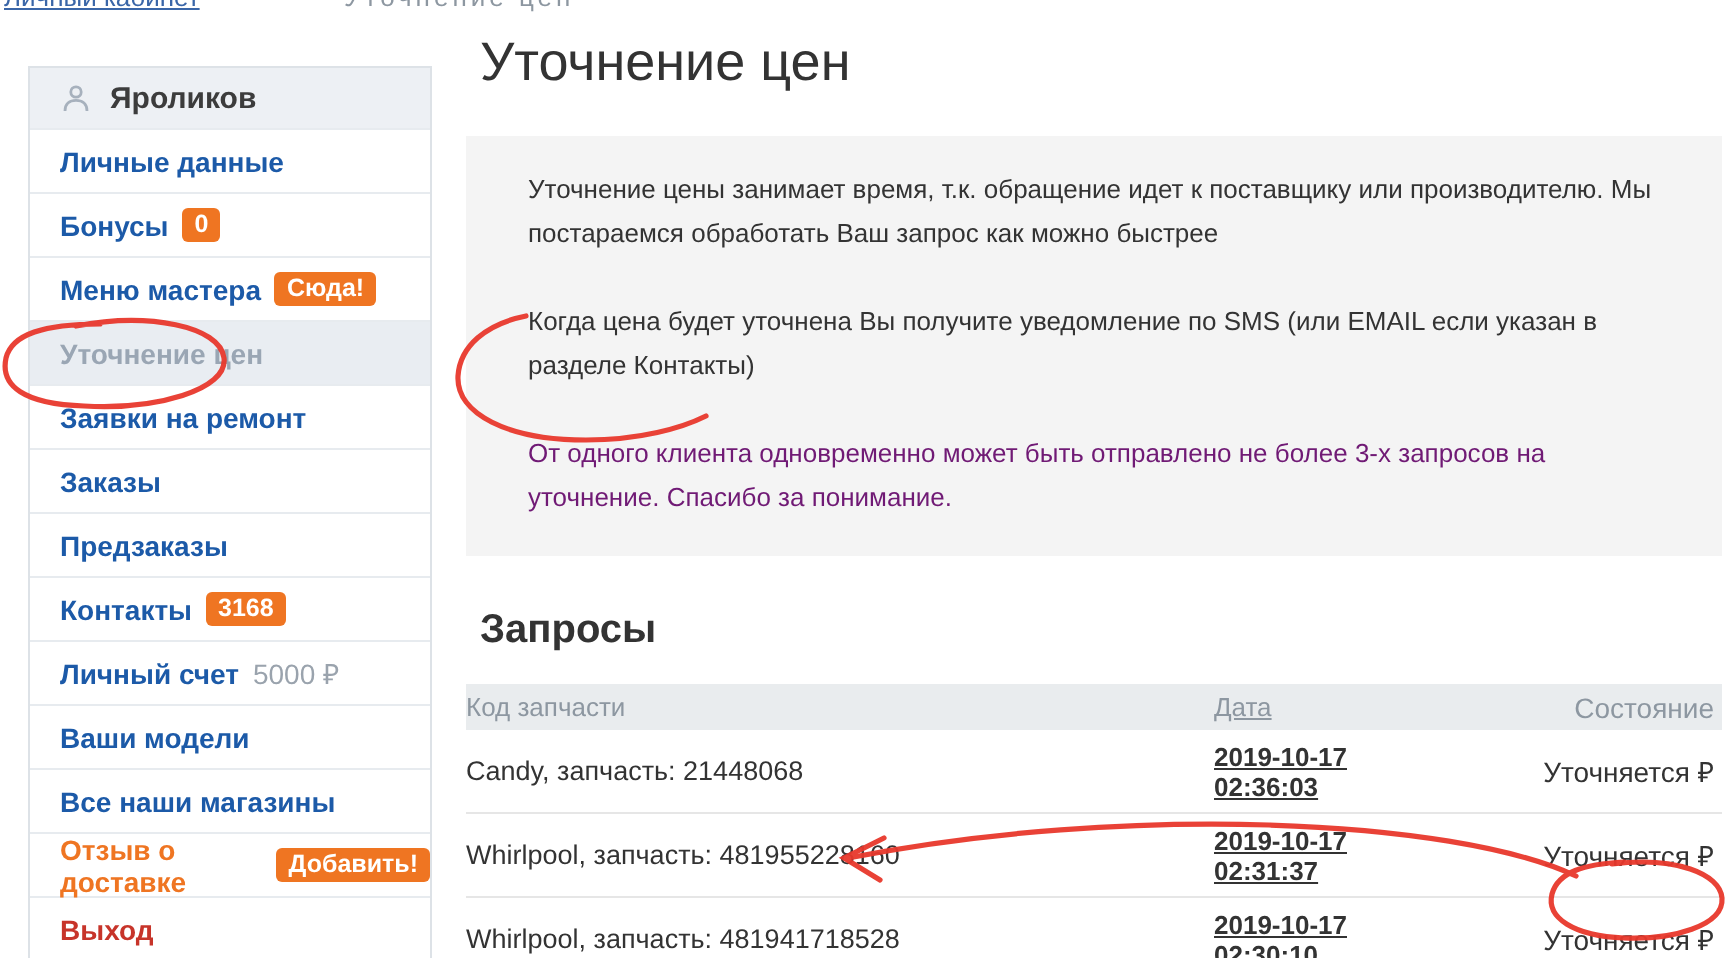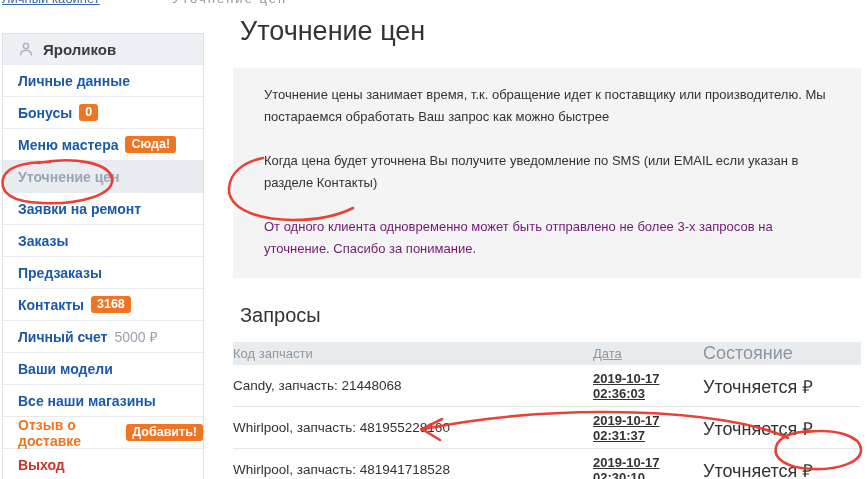--- a/index.html
+++ b/index.html
@@ -5,21 +5,21 @@
   html,body{margin:0;padding:0;}
   body{
     width:867px;height:479px;position:relative;overflow:hidden;
     background:#ffffff;font-family:"Liberation Sans",sans-serif;color:#333;
   }
   
   .breadcrumb{position:absolute;top:0;left:2px;width:520px;height:6px;overflow:hidden;}
   .breadcrumb .crumb-link{position:absolute;top:-9px;left:0;font-size:13px;color:#3a66a8;text-decoration:underline;}
   .breadcrumb .crumb-current{position:absolute;top:-9px;left:170px;font-size:13px;color:#8d97a1;letter-spacing:2px;}
   
-  .sidebar{position:absolute;left:2px;top:33px;width:202px;height:446px;
+  .sidebar{position:absolute;left:14px;top:33px;width:202px;height:446px;
     border:1px solid #dde2e7;border-bottom:none;background:#fff;box-sizing:border-box;}
   .user-header{height:30px;background:#edf0f4;display:flex;align-items:center;gap:9px;
     padding-left:15px;font-size:15px;font-weight:bold;color:#3c3c3c;}
   .user-icon{display:inline-flex;}
   .side-item{height:31px;border-top:1px solid #e7ebef;display:flex;align-items:center;gap:7px;
     padding-left:15px;font-size:14px;font-weight:bold;color:#1c5aa8;cursor:pointer;}
   .side-item:first-of-type{border-top:none;}
   .side-item.active{background:#e9edf2;color:#9aa6b4;}
   .side-item.orange-item{color:#ef7522;}
   .side-item.red-item{color:#c7342a;}
@@ -27,31 +27,31 @@
     padding:2px 6px 3px;border-radius:3px;line-height:1;}
   .gray-value{color:#9aa3ad;font-weight:normal;font-size:14px;}
   
   .main{position:absolute;left:233px;top:0;width:628px;}
   .page-title{font-size:27px;font-weight:400;color:#333;margin:16px 0 0 7px;}
   .infobox{background:#f4f4f4;margin-top:21px;padding:16px 15px 18px;box-sizing:border-box;
     font-size:13px;line-height:22px;color:#333;}
   .infobox p{margin:0 16px 22px;}
   .infobox p:last-child{margin-bottom:0;}
   .green-note{color:#701a75;}
-  .section-title{font-size:20px;font-weight:normal;color:#333;margin:26px 0 15px 7px;}
+  .section-title{font-size:20px;font-weight:bold;color:#333;margin:26px 0 15px 7px;}
   
   .req-table{width:628px;}
   .thead{display:flex;align-items:center;background:#e9ecee;color:#8d97a1;
     font-size:13px;height:23px;}
   .trow{display:flex;align-items:center;border-bottom:1px solid #e6e6e6;min-height:41px;
     font-size:13.5px;color:#333;}
   .col-code{flex:1;}
   .col-date{width:110px;font-size:13px;line-height:15px;text-decoration:underline;}
   .trow .col-date{font-weight:bold;}
-  .col-status{width:140px;text-align:left;padding-right:18px;font-size:18px;}
+  .col-status{width:140px;text-align:right;padding-right:4px;font-size:14px;}
   .ruble{color:#333;}
   
   .annotation-layer{position:absolute;left:0;top:0;width:867px;height:479px;
     pointer-events:none;z-index:50;}
 </style>
 </head>
 <body>
 
 <div class="breadcrumb">
   <span class="crumb-link">Личный кабинет</span>

